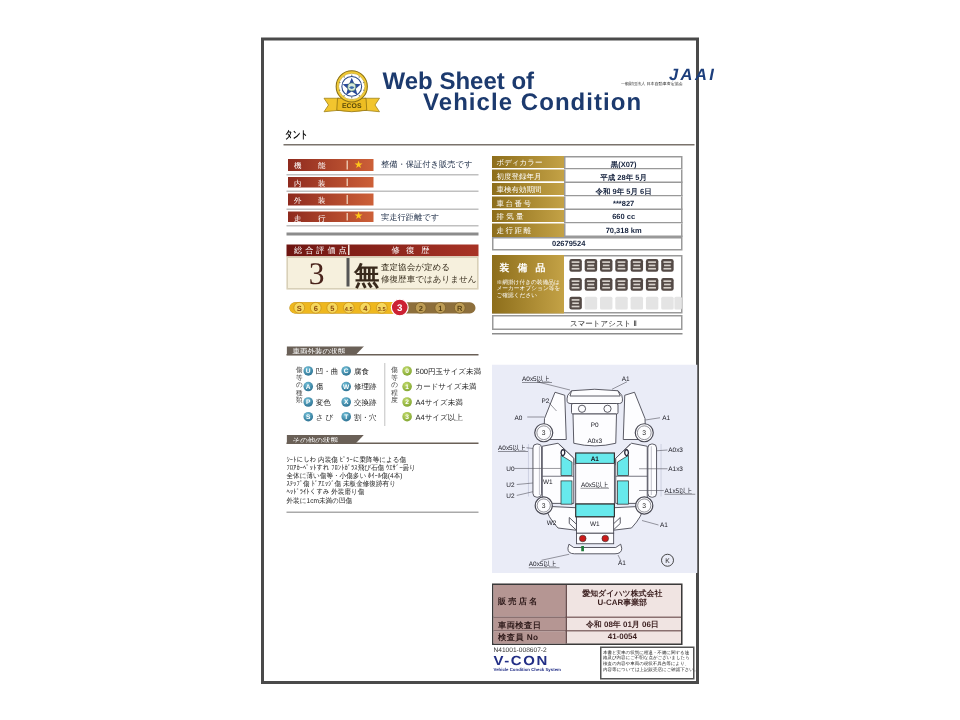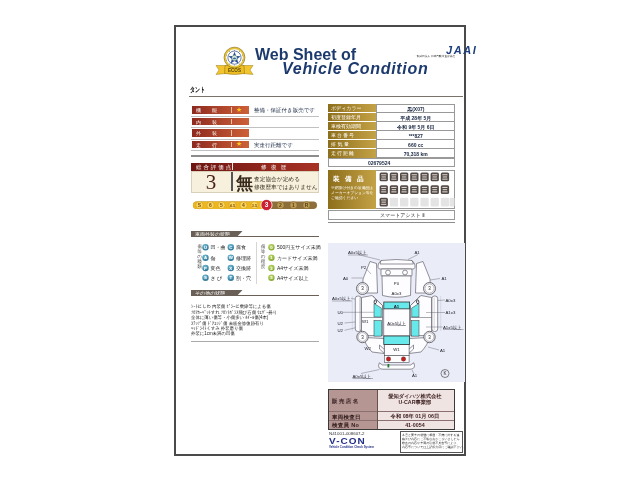--- a/index.html
+++ b/index.html
@@ -30,21 +30,21 @@
       <circle cx="14.4" cy="16.2" r="0.5"></circle>
       <circle cx="14.5" cy="11" r="0.5"></circle>
       <circle cx="17.5" cy="7.4" r="0.5"></circle>
   </g>
   <circle cx="22.5" cy="13.6" r="6.6" fill="#fff" stroke="#2a4a8a" stroke-width="0.7"></circle>
   <path d="M22.5 7.8 L24.2 11.9 L28.6 12.2 L25.2 15.1 L26.3 19.4 L22.5 17 L18.7 19.4 L19.8 15.1 L16.4 12.2 L20.8 11.9 Z" fill="#2a4a9a"></path>
   <circle cx="22.5" cy="14" r="2.7" fill="#d8ead8" stroke="#4a7a5a" stroke-width="0.4"></circle>
   <path d="M20.7 14.4 Q22.5 12.6 24.3 14.4 Q22.5 16.2 20.7 14.4 Z" fill="#3a6aaa"></path>
 </svg>
 
-<div class="abs" style="left:255px; top:48px; width:190px; color:#1c3a6e; font-weight:bold; font-size:16px; line-height:13.5px;">Web Sheet of<br><span style="margin-left:27px; letter-spacing:0.7px;font-style:italic;">Vehicle Condition</span></div>
+<div class="abs" style="left:255px; top:48px; width:190px; color:#1c3a6e; font-weight:bold; font-size:16px; line-height:13.5px;">Web Sheet of<br><span style="margin-left:27px; letter-spacing:0.7px;">Vehicle Condition</span></div>
 
 <div class="abs" style="left:446px; top:44px; width:40px; color:#1c3e7c; font-weight:bold; font-style:italic; font-size:11px; letter-spacing:1.6px;">JAAI</div>
 <div class="abs tiny" style="left:414px; top:53.5px; font-size:6px; color:#222; transform:scale(0.45); white-space:nowrap;">一般財団法人 日本自動車査定協会</div>
 
 <div class="abs tiny" style="left:189.5px; top:85px; font-size:10px; transform:scale(0.5,0.7); color:#000; font-weight:bold; white-space:nowrap;">タント</div>
 
 <div class="abs" style="left:189px; top:96.2px; width:274px; height:1.2px; background:#7a736c;"></div>
 
 <div class="abs" style="left:192px; top:106px; width:57px; height:7.5px; background:linear-gradient(90deg,#8e2a1e,#cd6038);"></div>
 <div class="abs tiny" style="left:196px; top:107px; font-size:10px; transform:scale(0.5); color:#fff; letter-spacing:22px; white-space:nowrap;">機能</div>

